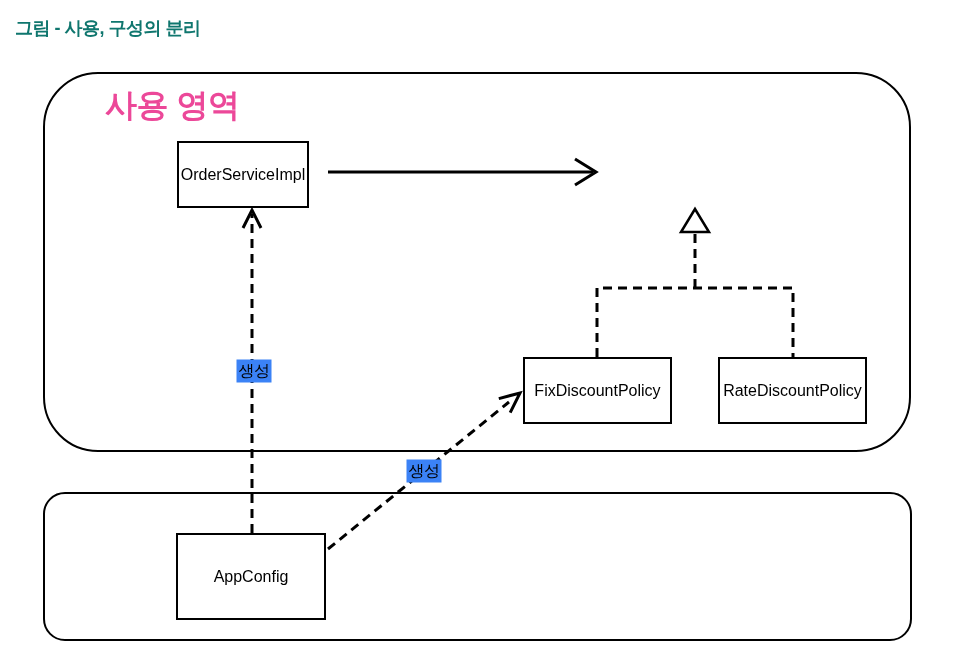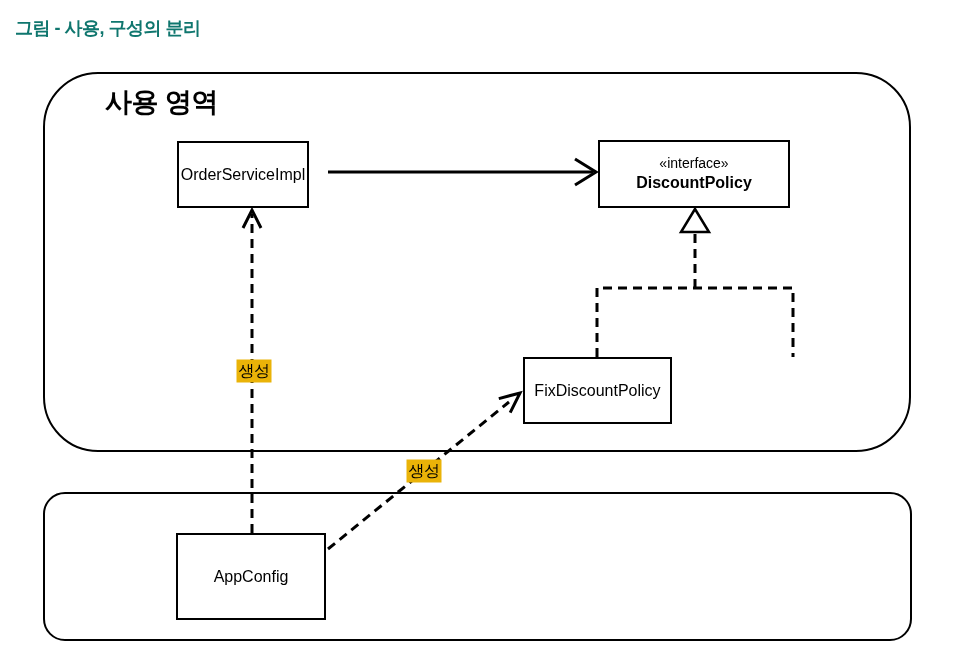--- a/index.html
+++ b/index.html
@@ -36,23 +36,23 @@
     width: 868px; height: 380px;
     border-radius: 55px;
   }
   .region-config {
     left: 43px; top: 492px;
     width: 869px; height: 149px;
     border-radius: 22px;
   }
   .region-label {
     position: absolute;
-    font-size: 27px;
+    font-size: 32px;
     font-weight: bold;
-    color: #000000;
+    color: #ec4899;
     z-index: 2;
     letter-spacing: -0.5px;
   }
   .region-label.usage { left: 105px; top: 84px; }
   .region-label.config { left: 105px; top: 500px; }
 
   .uml-box {
     position: absolute;
     border: 2px solid #000;
     background: #ffffff;
@@ -78,21 +78,21 @@
   .edges-svg {
     position: absolute;
     left: 0; top: 0;
     width: 953px;
     height: 661px;
     z-index: 2;
     pointer-events: none;
   }
   .edge-label {
     position: absolute;
-    background: #eab308;
+    background: #3b82f6;
     font-size: 16px;
     color: #000;
     z-index: 4;
     padding: 1px 2px;
     transform: translate(-50%, -50%);
     letter-spacing: -0.5px;
   }
   .edge-label.create-1 { left: 254px; top: 371px; }
   .edge-label.create-2 { left: 424px; top: 471px; }
 </style>
@@ -128,29 +128,28 @@
     <g fill="none" stroke="#000" stroke-width="3">
       <line x1="328" y1="549" x2="509" y2="402" stroke-dasharray="9 6"></line>
       <polyline points="498.8,398.6 520,393 510.2,412.6"></polyline>
     </g>
   </svg>
 
   <div class="uml-box box-orderservice">
     <span>OrderServiceImpl</span>
   </div>
 
-  <div class="uml-box box-discountpolicy">
-    <span class="stereotype">«interface»</span>
-    <span class="iface-name">DiscountPolicy</span>
-  </div>
 
   <div class="uml-box box-fixdiscount">
     <span>FixDiscountPolicy</span>
   </div>
 
+  <div class="uml-box box-ratediscount">
+    <span>RateDiscountPolicy</span>
+  </div>
 
   <div class="uml-box box-appconfig">
     <span>AppConfig</span>
   </div>
 
   <div class="edge-label create-1">생성</div>
   <div class="edge-label create-2">생성</div>
 
 </div>
 

